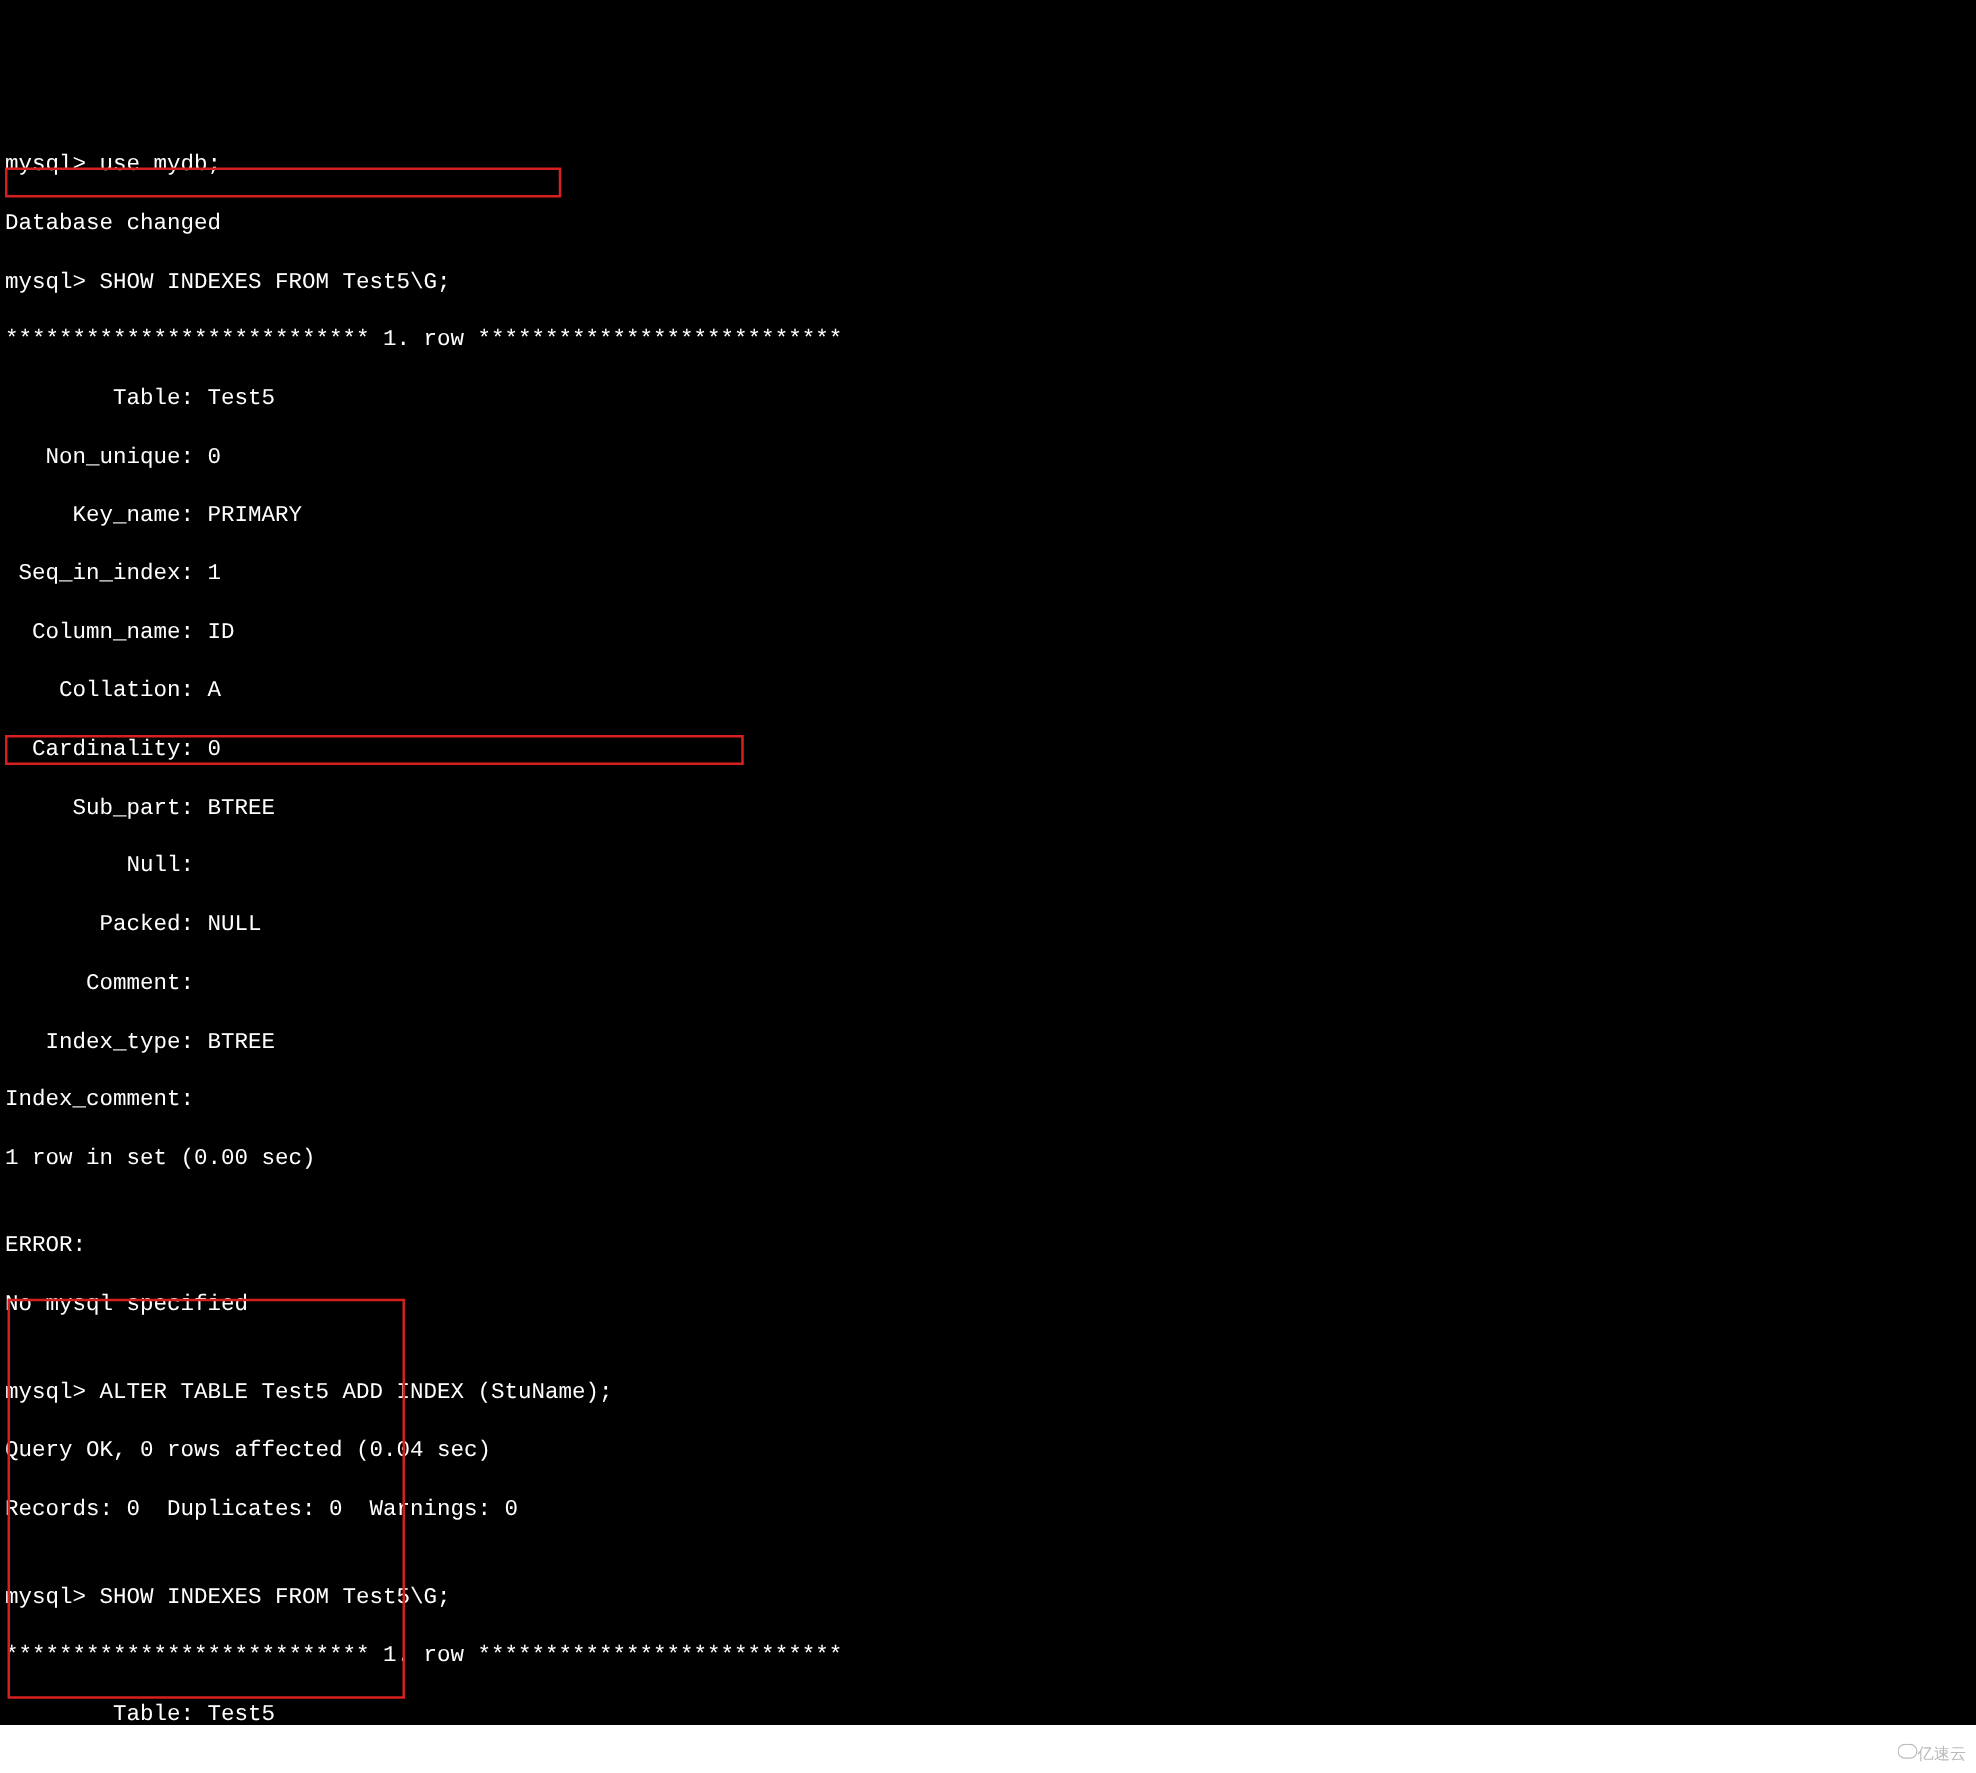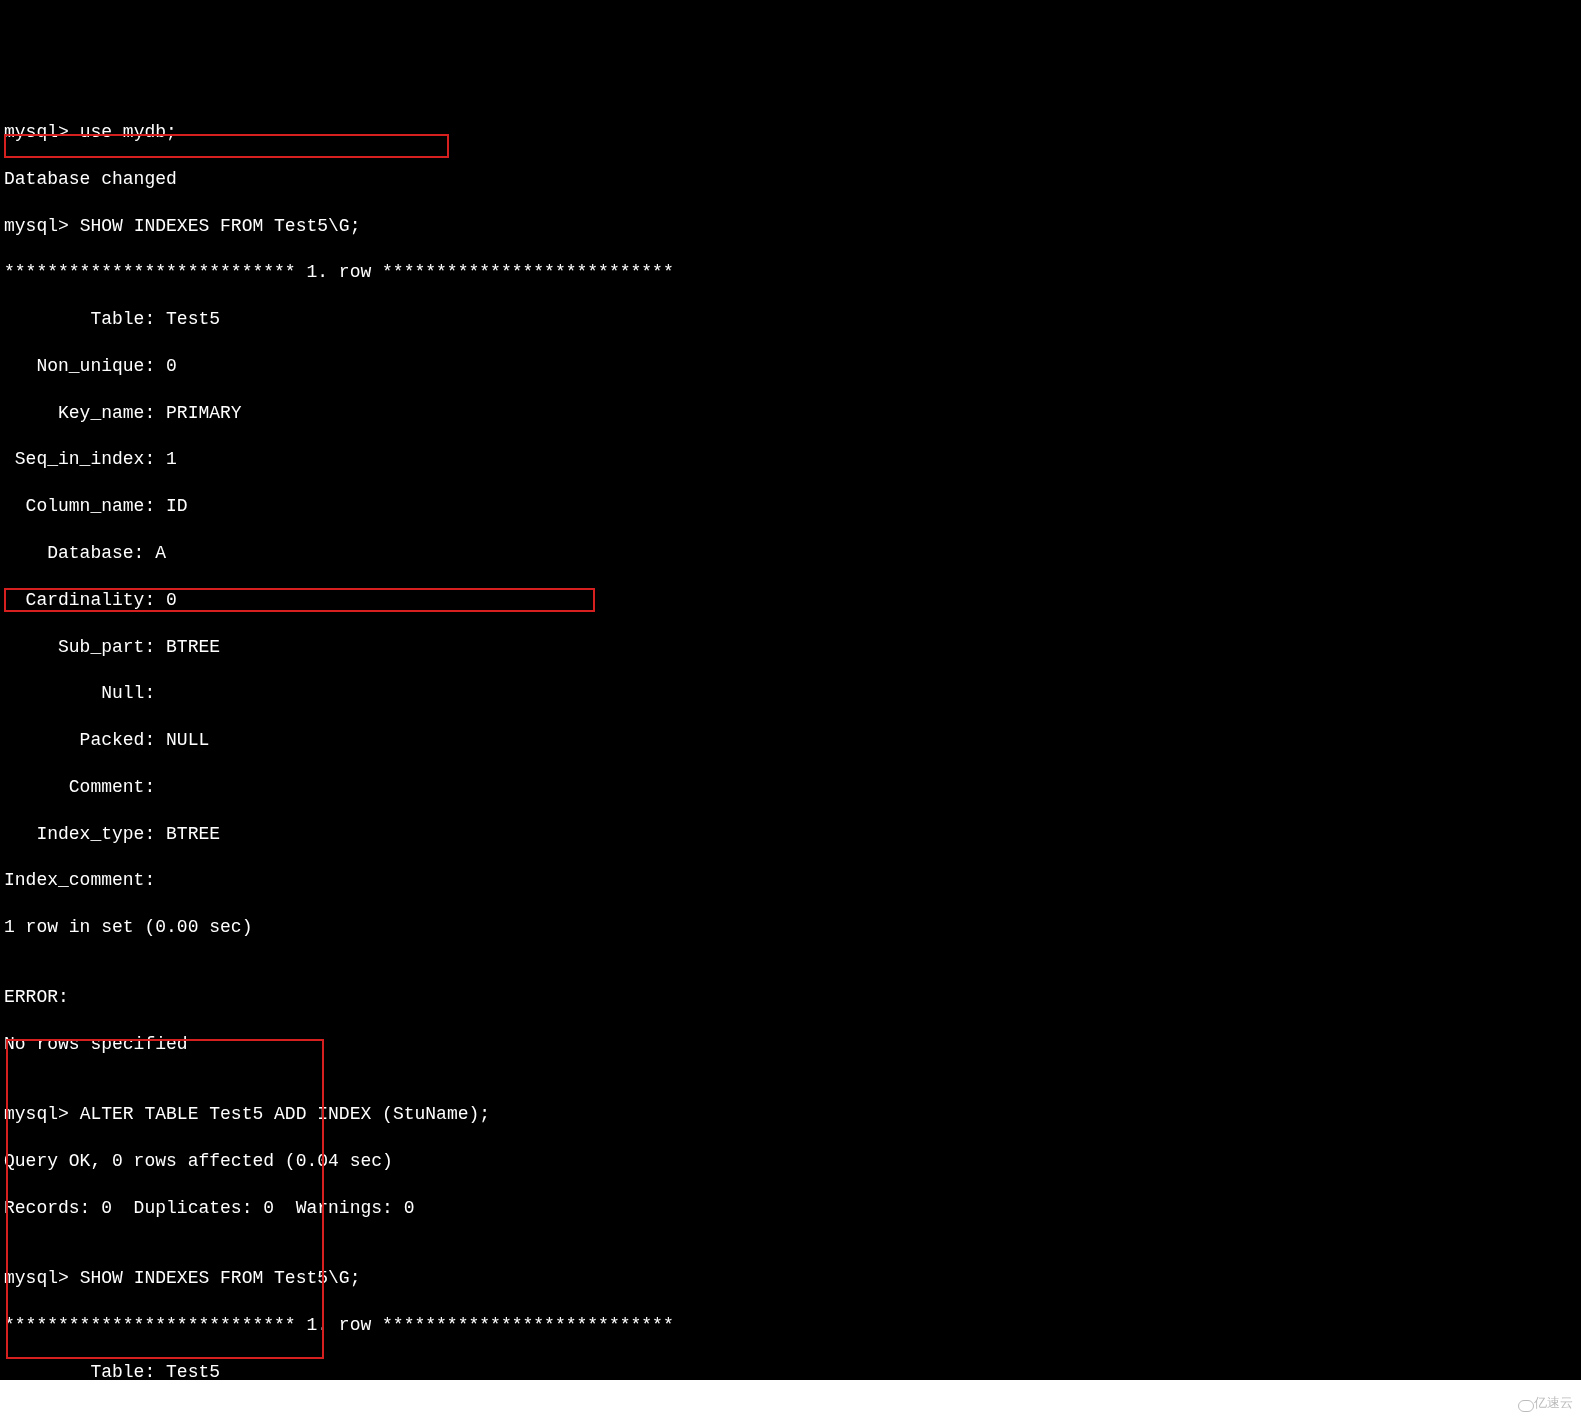--- a/index.html
+++ b/index.html
@@ -50,21 +50,21 @@
     .line {
       display: block;
     }
     .watermark {
       position: fixed;
       bottom: 6px;
       right: 8px;
       color: #bbbbbb;
       font-size: 13px;
       display: flex;
-      align-items: flex-end;
+      align-items: flex-start;
       gap: 0;
       font-family: Arial;
     }
     .watermark-icon {
       width: 16px;
       height: 12px;
       border: 1px solid #bbb;
       border-radius: 6px;
       display:inline-block;
     }
@@ -86,32 +86,32 @@
 <div class="terminal">
 <span class="line"><span>mysql&gt; </span><span>use mydb;</span></span>
 <span class="line">Database changed</span>
 <span class="line"><span>mysql&gt; </span><span>SHOW INDEXES FROM Test5\G;</span></span>
 <span class="line">*************************** 1. row ***************************</span>
 <span class="line">        Table: Test5</span>
 <span class="line">   Non_unique: 0</span>
 <span class="line">     Key_name: PRIMARY</span>
 <span class="line"> Seq_in_index: 1</span>
 <span class="line">  Column_name: ID</span>
-<span class="line">    Database: A</span>
+<span class="line">    Collation: A</span>
 <span class="line">  Cardinality: 0</span>
 <span class="line">     Sub_part: BTREE</span>
 <span class="line">         Null:</span>
 <span class="line">       Packed: NULL</span>
 <span class="line">      Comment:</span>
 <span class="line">   Index_type: BTREE</span>
 <span class="line">Index_comment:</span>
 <span class="line">1 row in set (0.00 sec)</span>
 <span class="line"></span>
 <span class="line">ERROR:</span>
-<span class="line">No rows specified</span>
+<span class="line">No mysql specified</span>
 <span class="line"></span>
 <span class="line"><span>mysql&gt; </span><span>ALTER TABLE Test5 ADD INDEX (StuName);</span></span>
 <span class="line">Query OK, 0 rows affected (0.04 sec)</span>
 <span class="line">Records: 0  Duplicates: 0  Warnings: 0</span>
 <span class="line"></span>
 <span class="line"><span>mysql&gt; </span><span>SHOW INDEXES FROM Test5\G;</span></span>
 <span class="line">*************************** 1. row ***************************</span>
 <span class="line">        Table: Test5</span>
 <span class="line">   Non_unique: 0</span>
 

